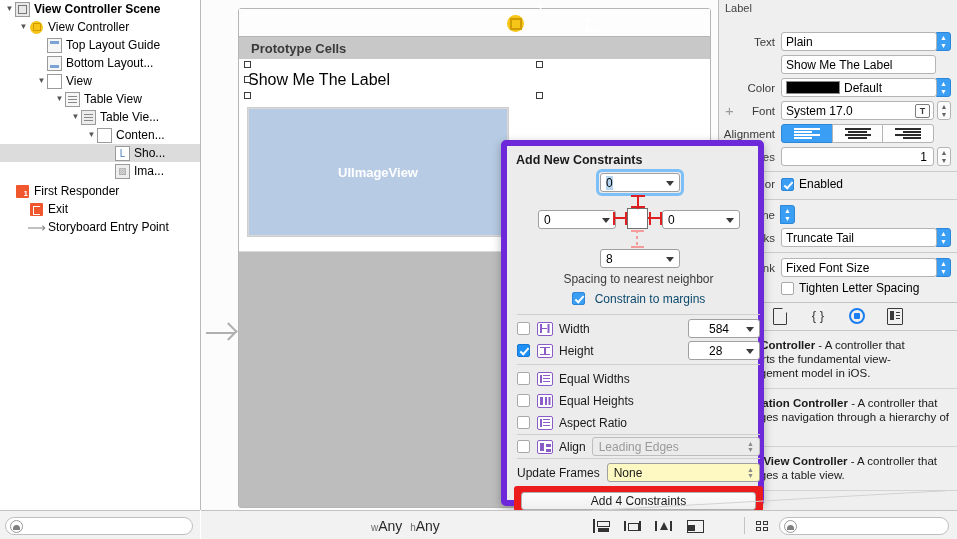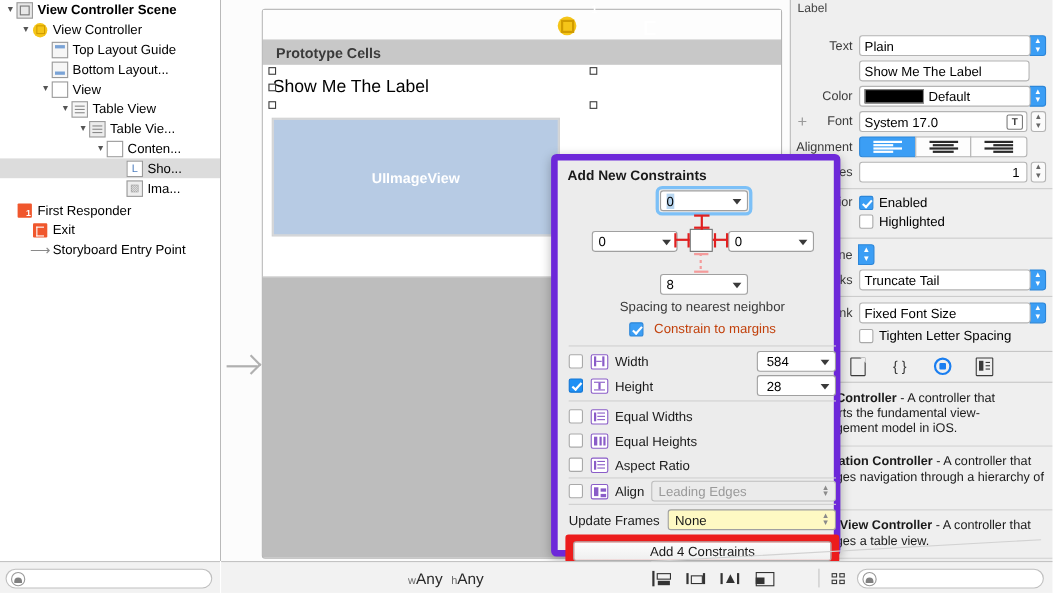--- a/index.html
+++ b/index.html
@@ -131,21 +131,21 @@
   }
   #cell-area { position:relative; background:#fff; height:193px; border-bottom:1px solid #d9d9d9; }
   #cell-label {
     position:absolute; left:9px; top:12px; font-size:16px; color:#000;
     white-space:nowrap;
   }
   .handle {
     position:absolute; width:7px; height:7px; background:#fff; border:1px solid #3c3c3c;
   }
   #imgview {
-    position:absolute; left:9px; top:49px; width:260px; height:106px;
+    position:absolute; left:9px; top:49px; width:260px; height:128px;
     background:#b7cbe4; border:1px solid #d8d8d8; outline:1px solid #cfcfcf;
     display:flex; align-items:center; justify-content:center;
   }
   #imgview span { color:#fff; font-weight:bold; font-size:13px; }
   #gray-area {
     position:relative; background:#bdbdbd; height:255px;
   }
   .tbl-watermark {
     position:absolute; right:10px; top:58px; text-align:right; color:#a8a8a8;
   }
@@ -338,22 +338,22 @@
   .red-vcapl2 { position:absolute; left:118px; top:66px; width:2px; height:13px; background:#e02020; }
   .red-vcapr1 { position:absolute; left:142px; top:66px; width:2px; height:13px; background:#e02020; }
   .red-vcapr2 { position:absolute; left:153px; top:66px; width:2px; height:13px; background:#e02020; }
 
   #spacing-text {
     position:absolute; left:0; top:126px; width:263px; text-align:center;
     font-size:12px; color:#3a3a3a;
   }
   #margins-row {
     position:absolute; left:0; top:146px; width:263px;
-    display:flex; align-items:center; justify-content:center; gap:5px;
-    color:#c2410c; font-size:12px;
+    display:flex; align-items:flex-start; justify-content:center; gap:5px;
+    color:#0c4a6e; font-size:12px;
   }
   #pop-sep1 { position:absolute; left:10px; top:168px; width:243px; height:1px; background:#cfcfcf; }
 
   .pop-item {
     position:absolute; left:10px; width:243px; height:21px;
     display:flex; align-items:center;
   }
   .pop-cb {
     width:13px; height:13px; border:1px solid #a9a9a9; border-radius:2px;
     background:#fff; flex:none; margin-right:7px;
@@ -374,21 +374,21 @@
   .g-eqw::before{content:"";position:absolute;left:2px;top:2px;width:1.6px;bottom:2px;background:#8a5cc8;}
   .g-eqw::after{content:"";position:absolute;left:5px;top:2.5px;right:2px;height:1.4px;background:#8a5cc8;box-shadow:0 3px 0 #8a5cc8,0 6px 0 #8a5cc8;}
   .g-eqh::before{content:"";position:absolute;left:2px;top:2px;width:3px;bottom:2px;background:#8a5cc8;}
   .g-eqh::after{content:"";position:absolute;left:7px;top:2px;width:1.6px;bottom:2px;background:#8a5cc8;box-shadow:3.5px 0 0 #8a5cc8;}
   .g-align::before{content:"";position:absolute;left:2px;top:2px;width:4px;bottom:2px;background:#8a5cc8;}
   .g-align::after{content:"";position:absolute;left:8px;top:3px;width:5px;height:3px;background:#8a5cc8;box-shadow:0 5px 0 #8a5cc8;}
   .pop-label { font-size:12px; color:#1a1a1a; }
   .pop-val {
     margin-left:auto; width:72px; height:19px; border:1px solid #a0a0a0;
     background:#fff; border-radius:3px; display:flex; align-items:center;
-    padding-left:8px; font-size:12px; position:relative;
+    padding-left:20px; font-size:12px; position:relative;
   }
   .pop-val .arw {
     position:absolute; right:5px; top:7px; border-left:4px solid transparent;
     border-right:4px solid transparent; border-top:5px solid #3a3a3a;
   }
   .pop-select {
     height:19px; border:1px solid #bdbdbd; background:#ebebeb; border-radius:3px;
     display:flex; align-items:center; padding-left:6px; font-size:12px;
     position:relative; color:#9a9a9a;
   }
@@ -618,24 +618,20 @@
     </div>
 
     <div class="hsep"></div>
 
     <div class="row" style="align-items:flex-start">
       <span class="rlabel" style="padding-top:1px">ior</span>
       <span style="flex:1">
         <span class="cbrow">
           <span class="cb on"></span>
           <span>Enabled</span>
-        </span>
-        <span class="cbrow">
-          <span class="cb"></span>
-          <span>Highlighted</span>
         </span>
       </span>
     </div>
 
     <div class="hsep"></div>
 
     <div class="row">
       <span class="rlabel">ne</span>
       <span class="stepper-blue">
           <span>▲</span>

